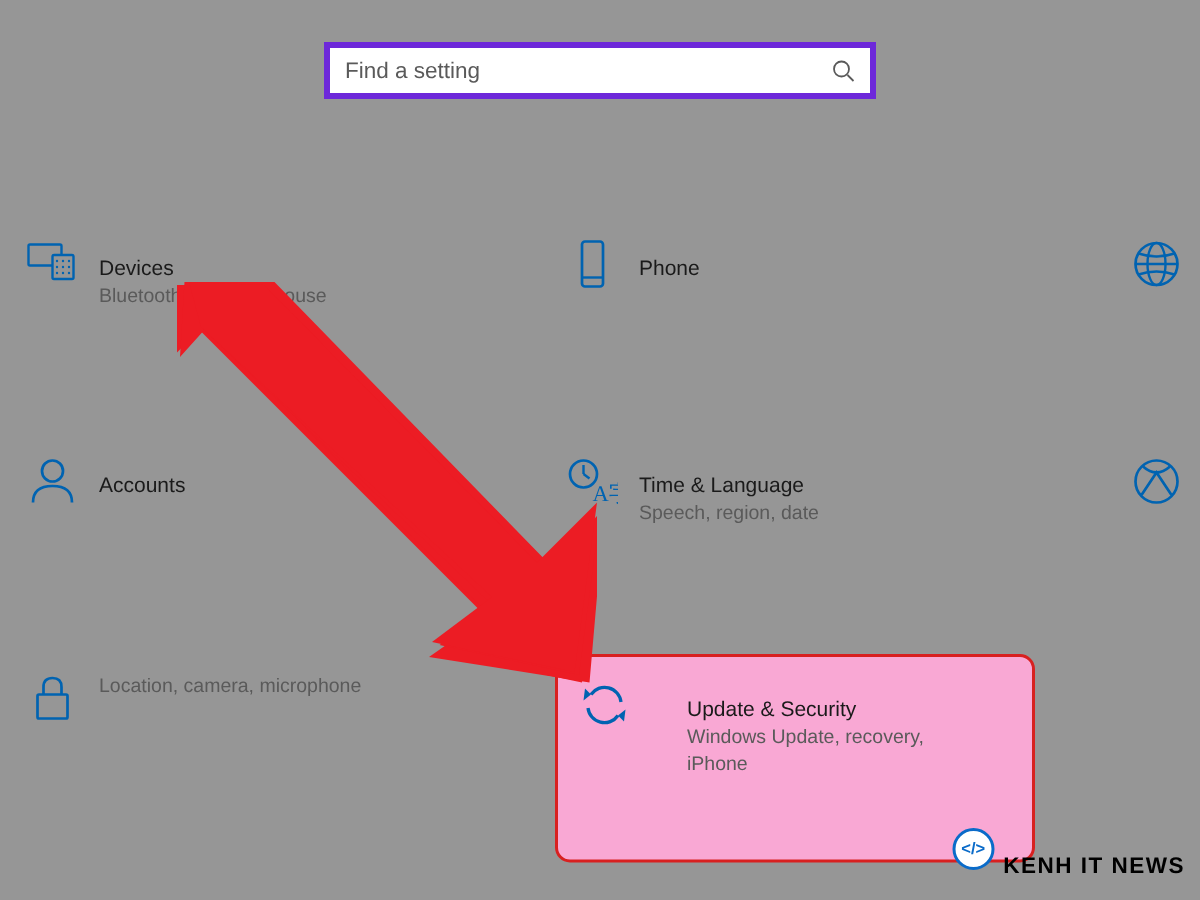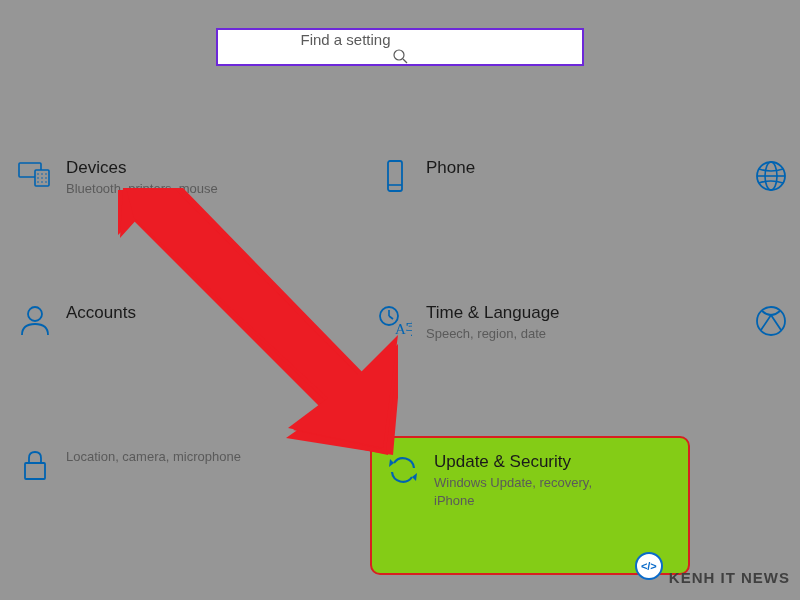--- a/index.html
+++ b/index.html
@@ -14,26 +14,25 @@
     .search-wrap {
       position: absolute;
       top: 28px;
       left: 50%;
       transform: translateX(-50%);
       width: 368px;
     }
     .search-box {
       width: 100%;
       height: 38px;
-      border: 2px solid #6d28d9;
+      border: 4px solid #6d28d9;
       background: #ffffff;
       display: flex;
       align-items: center;
       padding: 0 10px;
-      flex-direction: column;
     }
     .search-input {
       flex: 1;
       border: none;
       outline: none;
       font-size: 15px;
       color: #5a5a5a;
       background: transparent;
     }
     .search-input::placeholder { color: #5a5a5a; }
@@ -59,40 +58,42 @@
       width: 34px;
       color: #0063b1;
       flex-shrink: 0;
       display: flex;
       justify-content: center;
       align-items: flex-start;
       padding-top: 2px;
     }
     .tile-text { padding-left: 14px; }
     .tile-title {
-      font-size: 17px;
+      font-size: 14px;
       color: #1a1a1a;
       font-weight: 400;
       margin-bottom: 2px;
+      margin-top: 12px;
     }
     .tile-sub {
       font-size: 13px;
       color: #5a5a5a;
       line-height: 1.35;
       max-width: 180px;
     }
 
     .highlight {
-      background: #84cc16;
+      background: #f9a8d4;
       border: 2px solid #d82020;
       border-radius: 10px;
       padding: 14px 18px 18px 14px;
       margin-top: 6px;
       margin-left: -8px;
       width: 320px !important;
+      gap: 24px;
     }
 
     .red-arrow {
       position: absolute;
       top: 180px;
       left: 108px;
       width: 290px;
       height: 280px;
       pointer-events: none;
     }
@@ -110,21 +111,21 @@
       border: 2px solid #0a6bc9;
       border-radius: 50%;
       display: flex; align-items: center; justify-content: center;
       color: #0a6bc9;
       font-size: 11px; font-weight: bold;
       background: #fff;
     }
     .wm-text {
       font-size: 15px;
       letter-spacing: 1px;
-      color: #404040;
+      color: #000000;
       font-weight: 600;
       margin-top: 23px;
     }
   </style>
 </head>
 <body>
 
 <div class="search-wrap">
   <div class="search-box">
     <input class="search-input" type="text" placeholder="Find a setting" style="">

